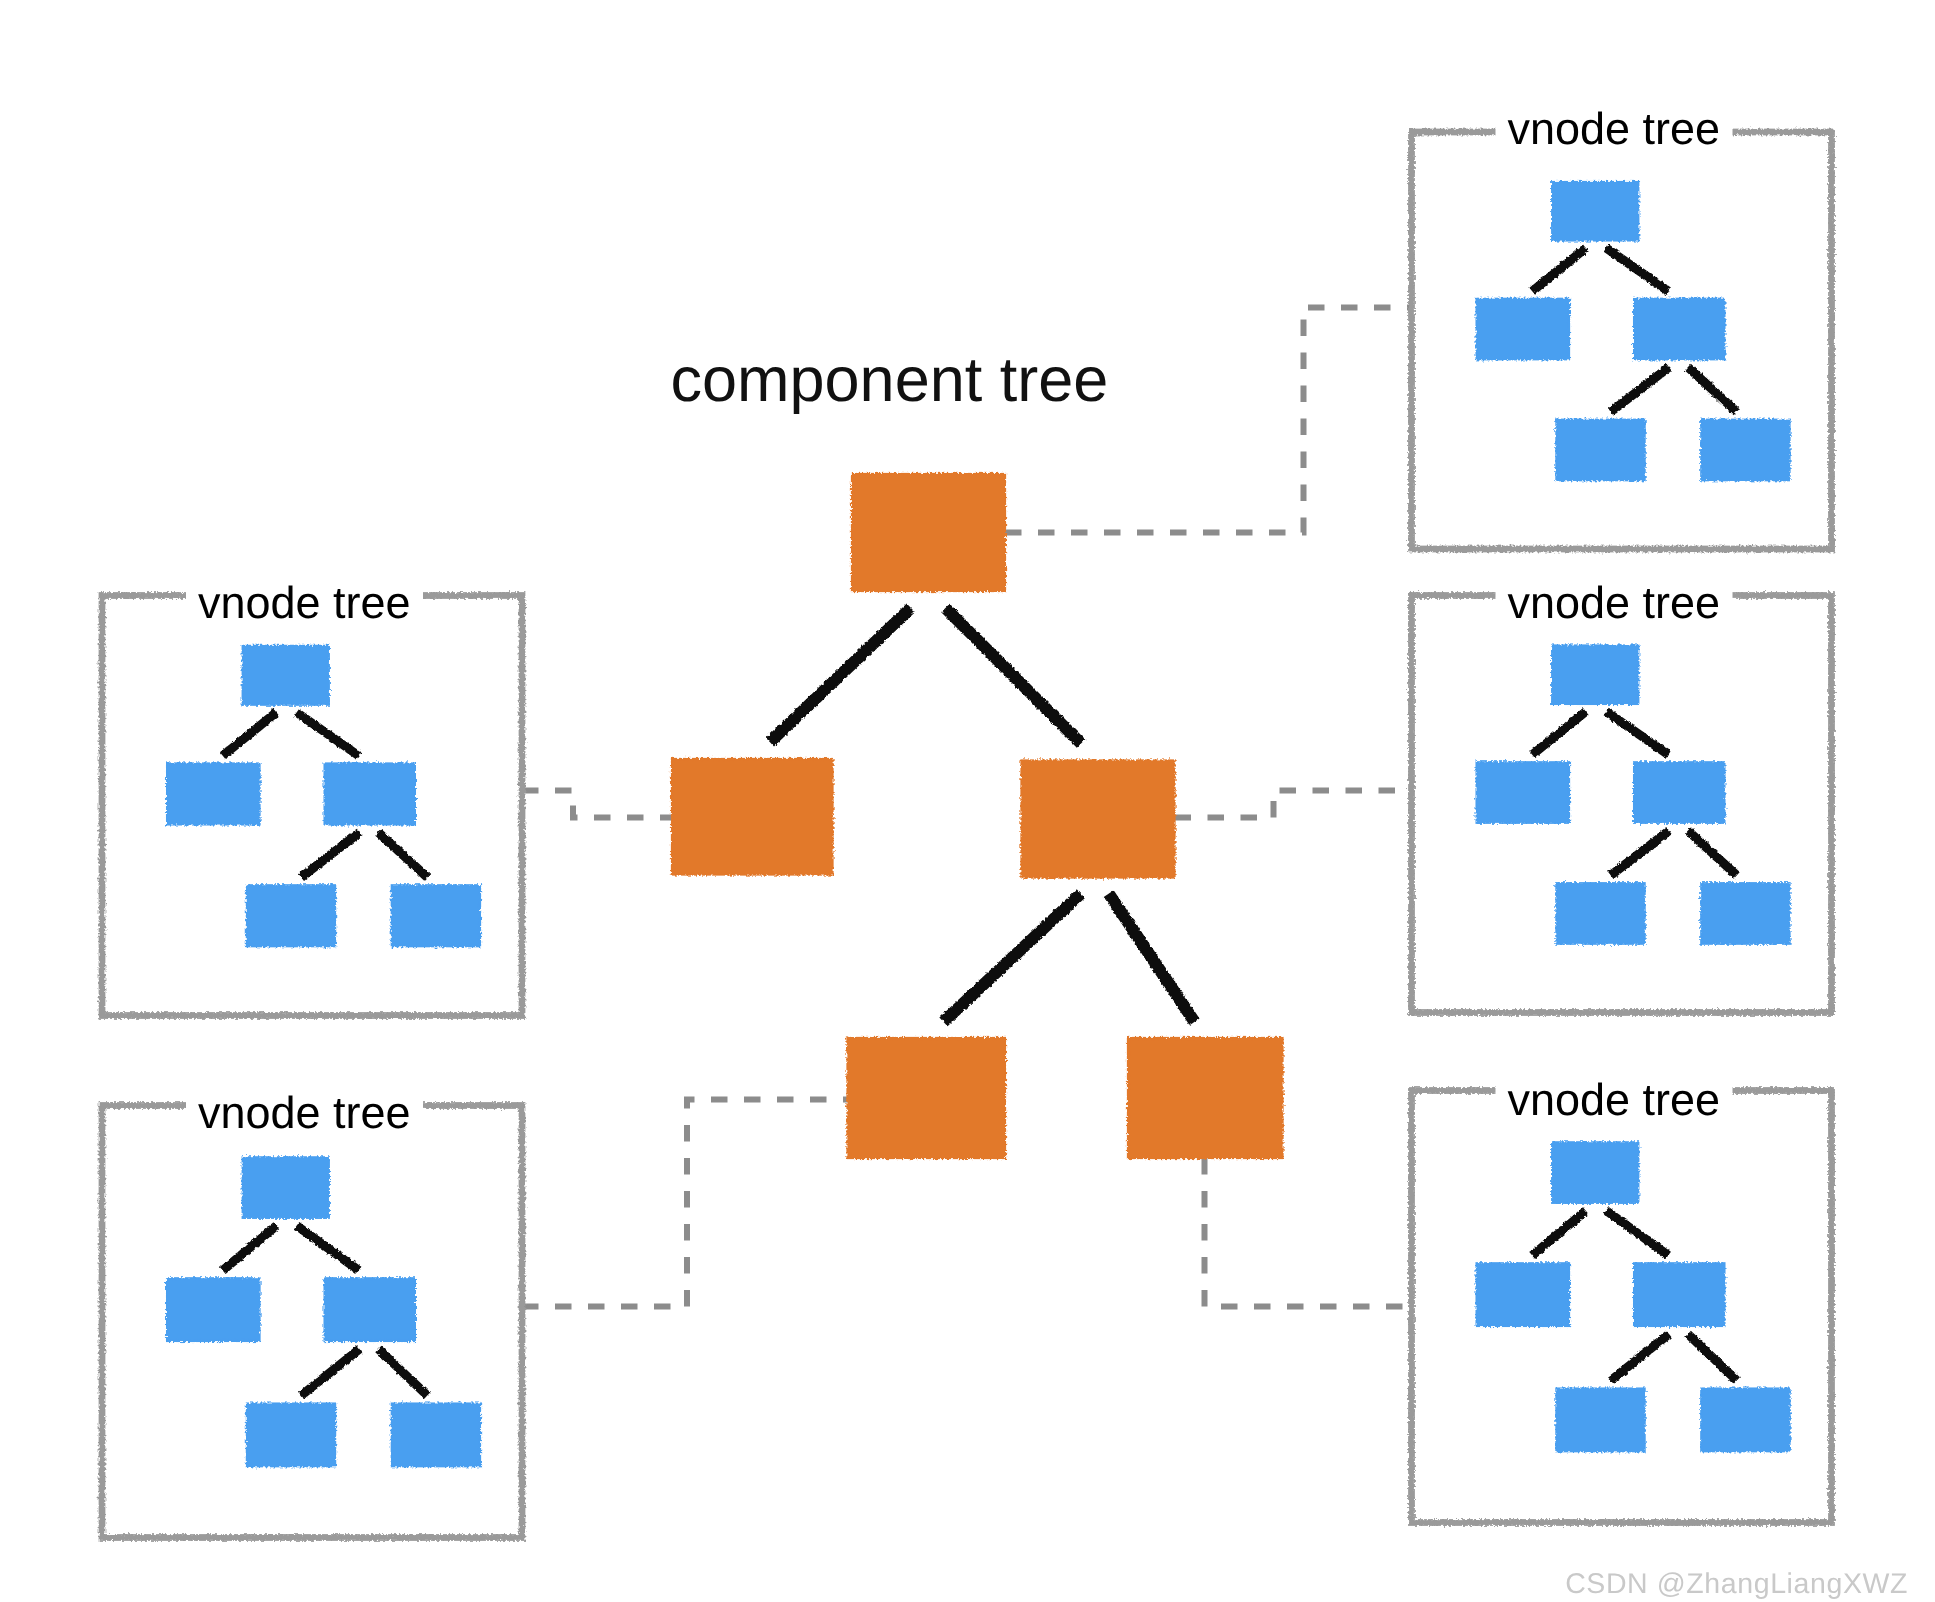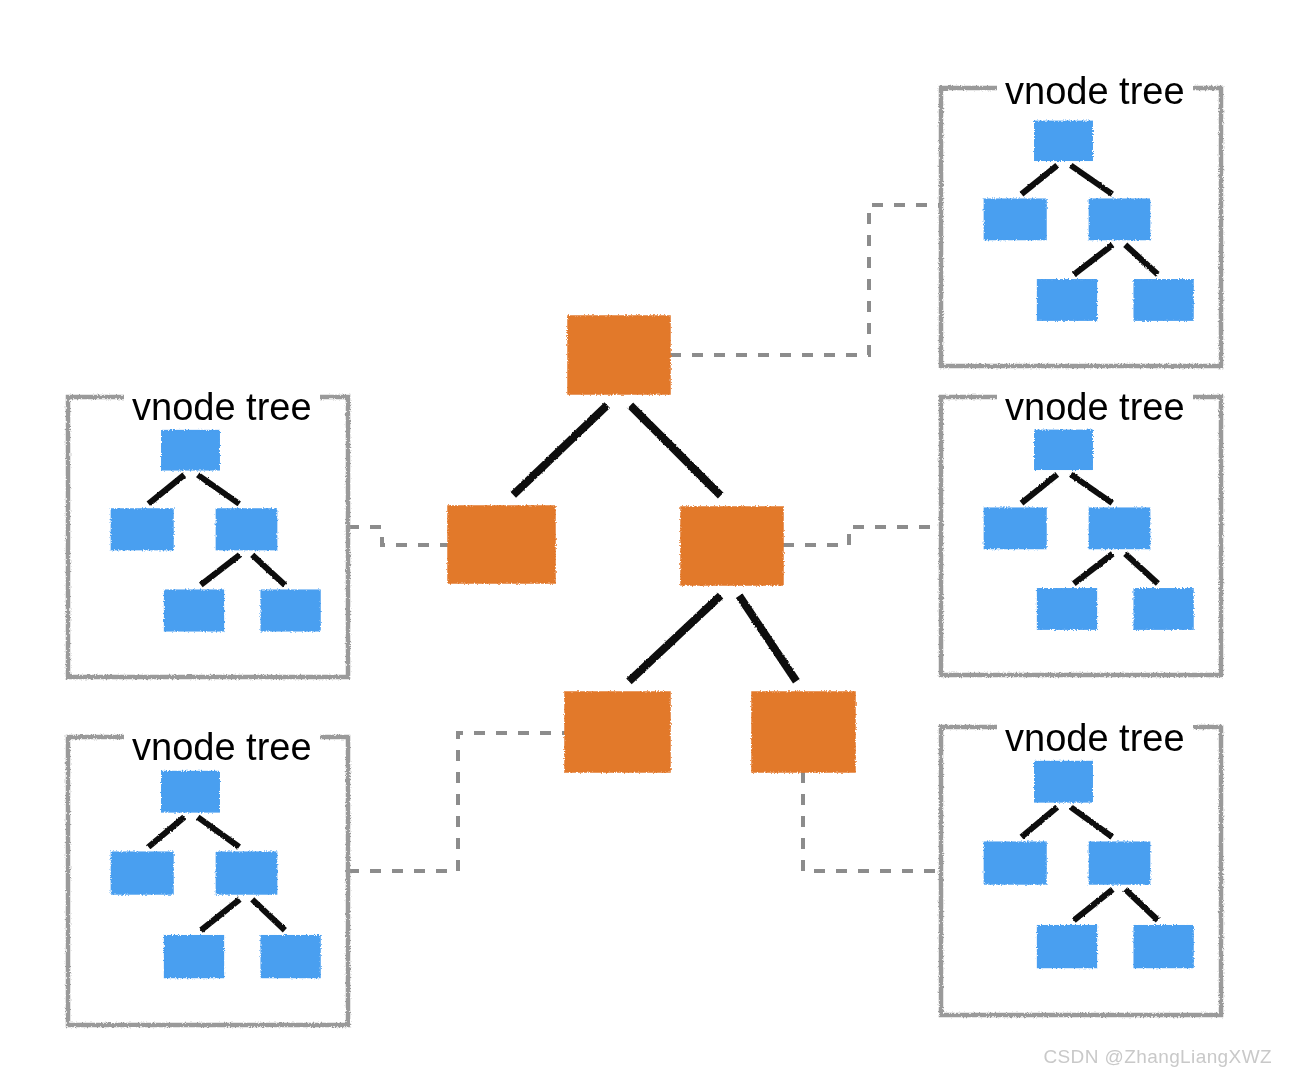--- a/index.html
+++ b/index.html
@@ -20,21 +20,21 @@
   #svg-layer {
     position: absolute;
     left: 0;
     top: 0;
     width: 1290px;
     height: 1068px;
   }
   .panel-title {
     position: absolute;
     font-family: "Liberation Sans", sans-serif;
-    font-size: 38px;
+    font-size: 30px;
     color: #000000;
     background: #ffffff;
     padding: 0 8px;
     white-space: nowrap;
     line-height: 1;
     z-index: 5;
   }
   #component-tree-title {
     position: absolute;
     font-family: "Liberation Sans", sans-serif;
@@ -154,20 +154,21 @@
       </g>
     <g id="component-nodes-group">
         <rect x="568" y="316" width="102" height="78" fill="#E2792B" stroke="#E2792B" stroke-width="1.5" filter="url(#rough)"></rect>
         <rect x="448" y="506" width="107" height="77" fill="#E2792B" stroke="#E2792B" stroke-width="1.5" filter="url(#rough)"></rect>
         <rect x="681" y="507" width="102" height="78" fill="#E2792B" stroke="#E2792B" stroke-width="1.5" filter="url(#rough)"></rect>
         <rect x="565" y="692" width="105" height="80" fill="#E2792B" stroke="#E2792B" stroke-width="1.5" filter="url(#rough)"></rect>
         <rect x="752" y="692" width="103" height="80" fill="#E2792B" stroke="#E2792B" stroke-width="1.5" filter="url(#rough)"></rect>
       </g>
   </svg>
 
+  <div id="component-tree-title">component tree</div>
 
   <div id="panel-titles">
       <div class="panel-title" style="left: 997px; top: 72px;">vnode tree</div>
       <div class="panel-title" style="left: 124px; top: 388px;">vnode tree</div>
       <div class="panel-title" style="left: 997px; top: 388px;">vnode tree</div>
       <div class="panel-title" style="left: 124px; top: 728px;">vnode tree</div>
       <div class="panel-title" style="left: 997px; top: 719px;">vnode tree</div>
     </div>
 
   <div id="watermark">CSDN @ZhangLiangXWZ</div>

